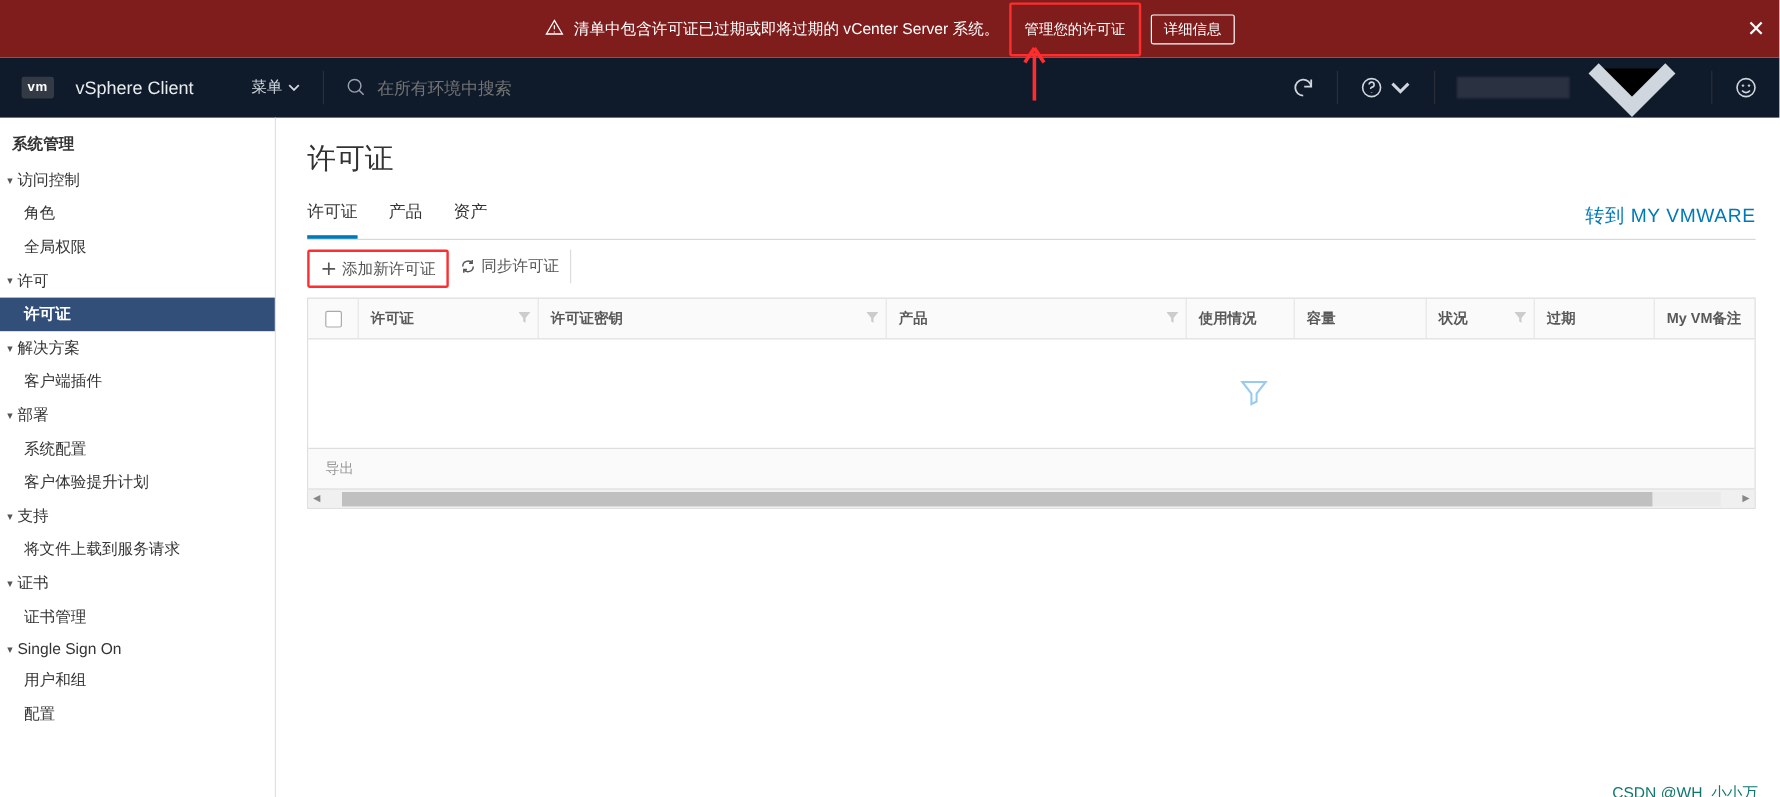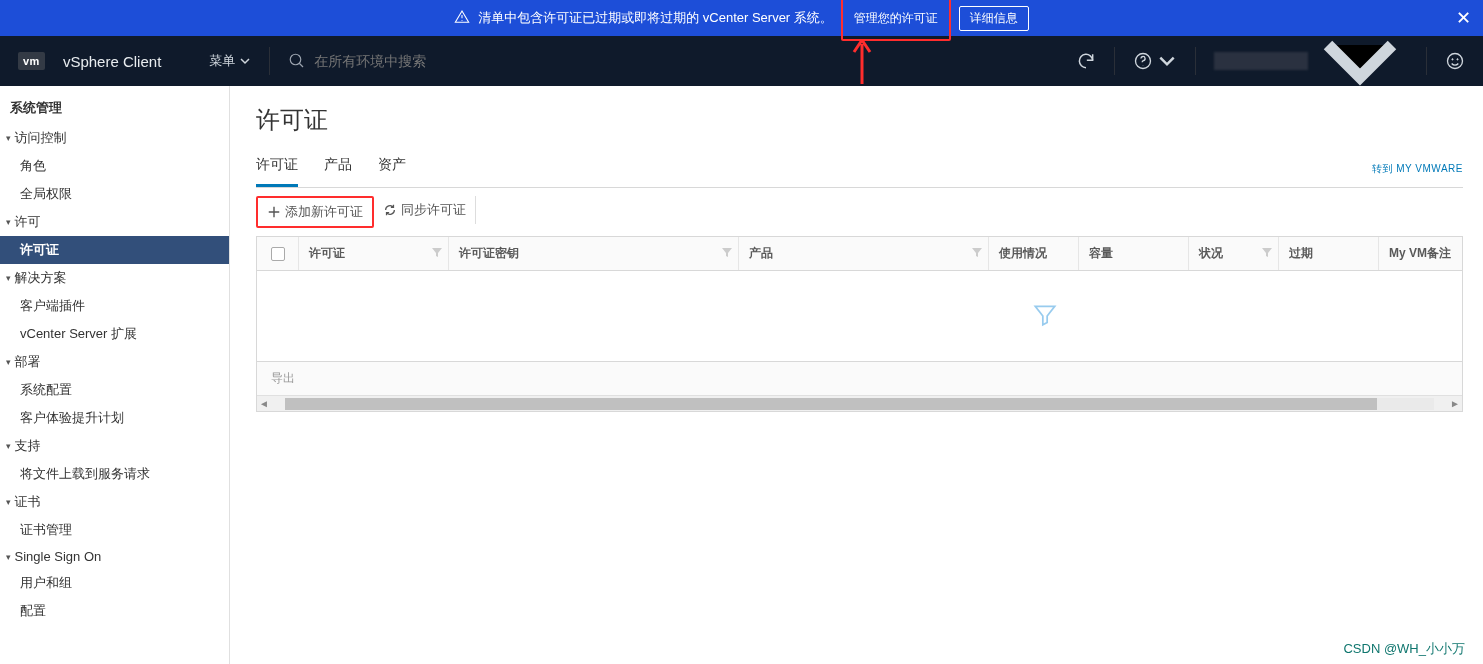--- a/index.html
+++ b/index.html
@@ -1,19 +1,19 @@
 <!DOCTYPE html>
 <html><head>
 <meta charset="utf-8">
 <style>
   * { box-sizing: border-box; margin: 0; padding: 0; }
   body { font-family: "Helvetica Neue", Arial, sans-serif; font-size: 13px; color: #333; background: #fff; width: 1483px; }
   
   
-  .warning-bar { background: #1d4ed8; color: #fff; height: 36px; display: flex; align-items: center; justify-content: center; position: relative; font-size: 13px; }
+  .warning-bar { background: #7f1d1d; color: #fff; height: 48px; display: flex; align-items: center; justify-content: center; position: relative; font-size: 13px; }
   .warning-content { display: flex; align-items: center; gap: 8px; }
   .warn-icon svg { width: 16px; height: 16px; stroke: #fff; }
   .warn-btn { border: 1px solid #fff; background: transparent; color: #fff; padding: 3px 10px; font-size: 12px; cursor: pointer; border-radius: 2px; }
   .warn-btn.highlight { border: 2px solid #ff2d2d; padding: 12px 11px; }
   .warn-close { position: absolute; right: 12px; top: 50%; transform: translateY(-50%); color: #fff; cursor: pointer; font-size: 18px; }
   
   
   .arrow { position: absolute; left: 850px; top: 38px; color: #ff2d2d; font-size: 40px; line-height: 1; pointer-events: none; z-index:10;}
   
   
@@ -41,21 +41,21 @@
   .sb-group::before { content: "▾"; font-size: 9px; margin-right: 4px; color:#555;}
   .sb-item { padding: 5px 10px 5px 20px; cursor:pointer;}
   .sb-item.active { background: #324f7a; color: #fff; font-weight: bold; }
   
   
   .main { flex: 1; padding: 18px 20px 10px 26px; position: relative;}
   .page-title { font-size: 24px; font-weight: 300; color: #333; margin-bottom: 14px; }
   .tabs { display: flex; gap: 26px; border-bottom: 1px solid #d8d8d8; margin-bottom: 8px;}
   .tab { padding: 6px 0 10px 0; cursor: pointer; color: #333; font-size: 14px;}
   .tab.active { border-bottom: 3px solid #0079b8; color:#333; font-weight:500;}
-  .tabs-right { margin-left: auto; color: #0079b8; font-size: 10px; letter-spacing: 0.5px; align-self: center; cursor:pointer;}
+  .tabs-right { margin-left: auto; color: #0079b8; font-size: 16px; letter-spacing: 0.5px; align-self: center; cursor:pointer;}
   
   .toolbar { display: flex; align-items: flex-start; gap: 0; margin-bottom: 8px;}
   .tool-btn { display: flex; align-items: center; gap: 4px; padding: 5px 9px; cursor: pointer; color:#555; border-right: 1px solid #ddd; font-size: 13px;}
   .tool-btn.highlight { border: 2px solid #ff2d2d; border-radius:2px;}
   .tool-btn svg { width:14px; height:14px; stroke:#555; fill:none;}
   
   
   .tbl-wrap { border: 1px solid #d8d8d8; }
   .tbl-head { display:flex; background:#fafafa; border-bottom:1px solid #d8d8d8; font-size:12px; color:#595959; font-weight:600;}
   .th { padding: 8px 10px; border-right: 1px solid #e6e6e6; display:flex; align-items:center; position:relative;}
@@ -161,21 +161,20 @@
 
     <div class="sb-group">访问控制</div>
     <div class="sb-item">角色</div>
     <div class="sb-item">全局权限</div>
 
     <div class="sb-group">许可</div>
     <div class="sb-item active">许可证</div>
 
     <div class="sb-group">解决方案</div>
     <div class="sb-item">客户端插件</div>
-    <div class="sb-item">vCenter Server 扩展</div>
 
     <div class="sb-group">部署</div>
     <div class="sb-item">系统配置</div>
     <div class="sb-item">客户体验提升计划</div>
 
     <div class="sb-group">支持</div>
     <div class="sb-item">将文件上载到服务请求</div>
 
     <div class="sb-group">证书</div>
     <div class="sb-item">证书管理</div>

